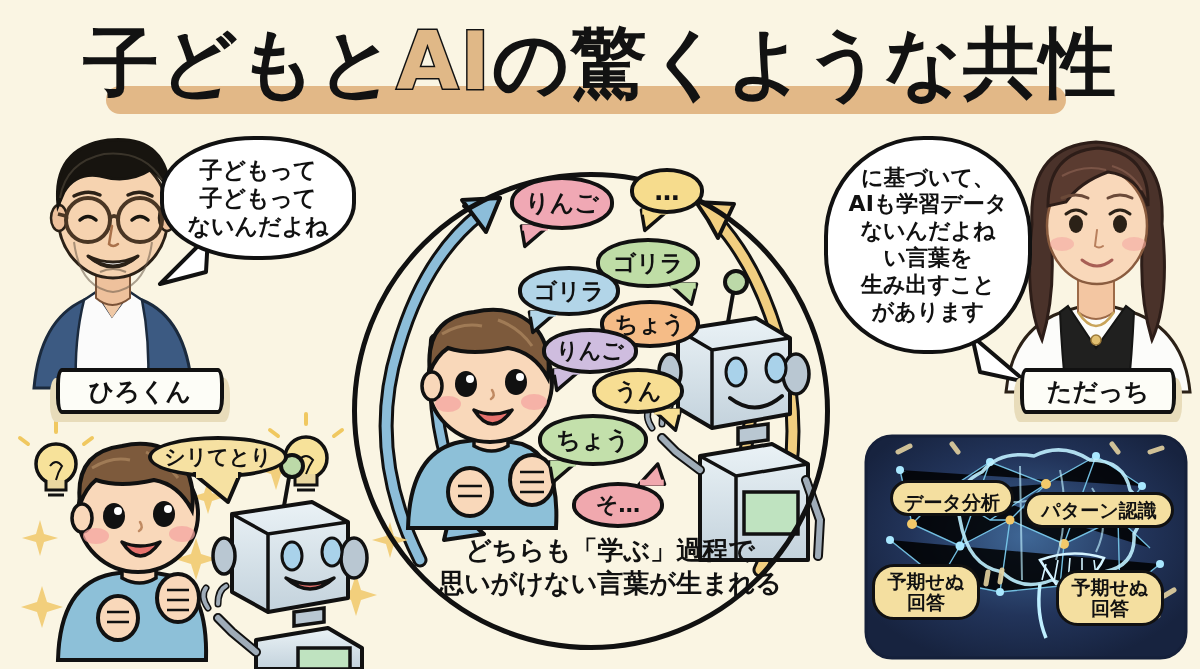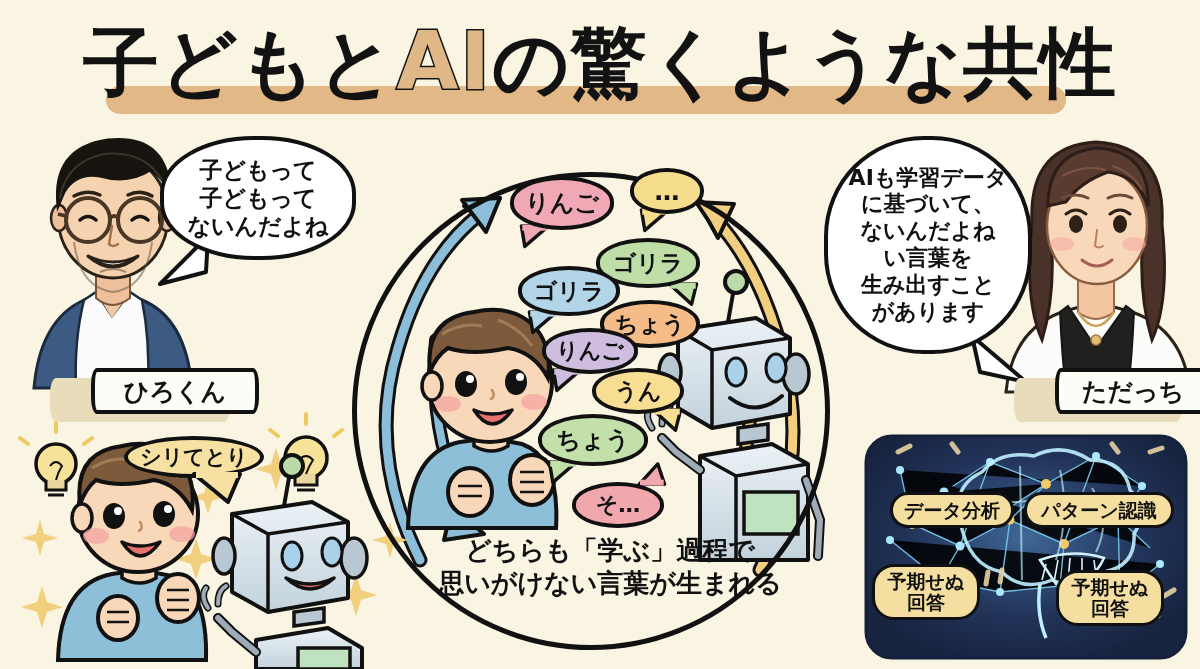--- a/index.html
+++ b/index.html
@@ -43,21 +43,20 @@
   #bubble-left{left:160px;top:136px;width:196px;height:124px;font-size:23px;}
   #bubble-right{left:824px;top:136px;width:208px;height:218px;font-size:22px;}
 
   
   .banner{
     position:absolute;z-index:8;height:46px;
     background:#fdfdf7;border:4px solid #111;
     display:flex;align-items:center;justify-content:center;
     font-size:25px;font-weight:bold;color:#111;box-sizing:border-box;
     border-radius:6px/16px;
-    margin-left:35px;
   }
   #banner-left{left:56px;top:368px;width:168px;}
   #banner-right{left:1020px;top:368px;width:156px;}
   .banner-shadow{
     position:absolute;height:44px;background:#e8dcba;border-radius:6px/16px;z-index:7;
   }
   #banner-left-shadow{left:50px;top:378px;width:180px;}
   #banner-right-shadow{left:1014px;top:378px;width:168px;}
 
   
@@ -75,32 +74,32 @@
   }
 
   
   #caption{
     position:absolute;left:430px;top:534px;width:360px;z-index:9;
     text-align:center;font-size:26px;font-weight:bold;color:#111;line-height:1.28;
   }
 
   
   #shiritori{
-    position:absolute;left:124px;top:436px;width:140px;height:42px;z-index:9;
+    position:absolute;left:148px;top:436px;width:140px;height:42px;z-index:9;
     background:#f6e1a2;border:4px solid #111;border-radius:50%/50%;
     display:flex;align-items:center;justify-content:center;
     font-size:21px;font-weight:bold;color:#111;box-sizing:border-box;white-space:nowrap;
   }
   .pill{
     position:absolute;z-index:9;background:#f4dfa0;border:3px solid #111;
     border-radius:22px;display:flex;align-items:center;justify-content:center;
     text-align:center;font-size:19px;font-weight:bold;color:#111;
     box-sizing:border-box;line-height:1.1;
   }
-  #pill-data{left:890px;top:492px;width:124px;height:36px;}
+  #pill-data{left:890px;top:480px;width:124px;height:36px;align-items:flex-end;}
   #pill-pattern{left:1024px;top:492px;width:150px;height:36px;align-items:center;}
   #pill-unexp1{left:872px;top:564px;width:108px;height:56px;}
   #pill-unexp2{left:1056px;top:570px;width:108px;height:56px;}
 </style>
 </head>
 <body>
 
 <svg id="canvas" viewBox="0 0 1200 669">
   <defs>
     <radialGradient id="brainGlow" cx="50%" cy="45%" r="60%">
@@ -405,22 +404,22 @@
     <div>子どもって</div>
     <div>ないんだよね</div>
   </div>
 </div>
 <svg style="position:absolute;left:150px;top:232px;width:70px;height:60px;z-index:5;" viewBox="0 0 70 60">
   <path d="M58 4 L10 52 L56 40 Z" fill="#fff" stroke="#111" stroke-width="4" stroke-linejoin="round"></path>
 </svg>
 
 <div class="bubble" id="bubble-right">
   <div class="lines">
+    <div>に基づいて、</div>
     <div>AIも学習データ</div>
-    <div>に基づいて、</div>
     <div>ないんだよね</div>
     <div>い言葉を</div>
     <div>生み出すこと</div>
     <div>があります</div>
   </div>
 </div>
 <svg style="position:absolute;left:962px;top:330px;width:80px;height:60px;z-index:5;" viewBox="0 0 80 60">
   <path d="M10 6 L64 52 L18 42 Z" fill="#fff" stroke="#111" stroke-width="4" stroke-linejoin="round"></path>
 </svg>
 

